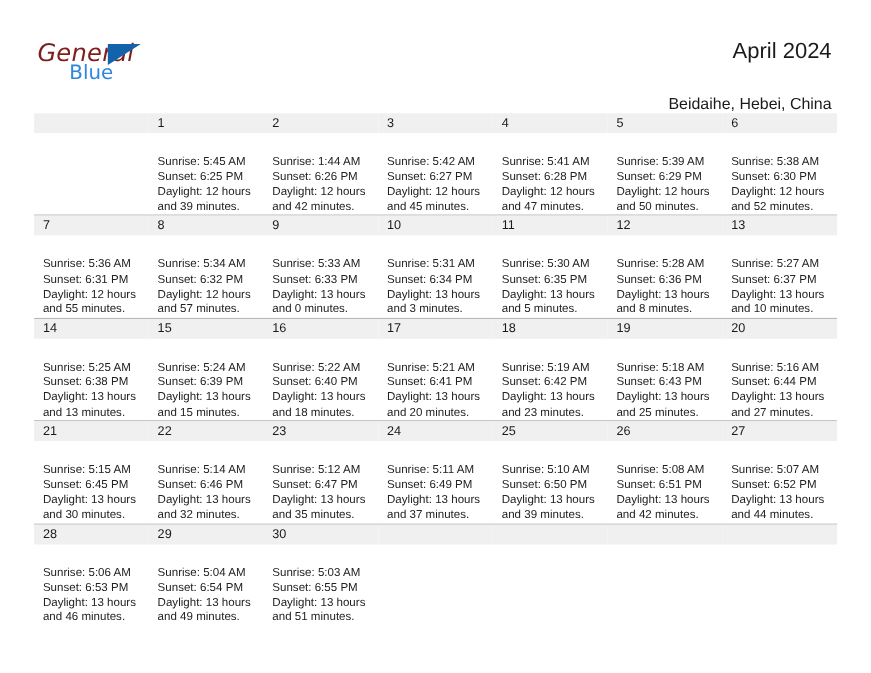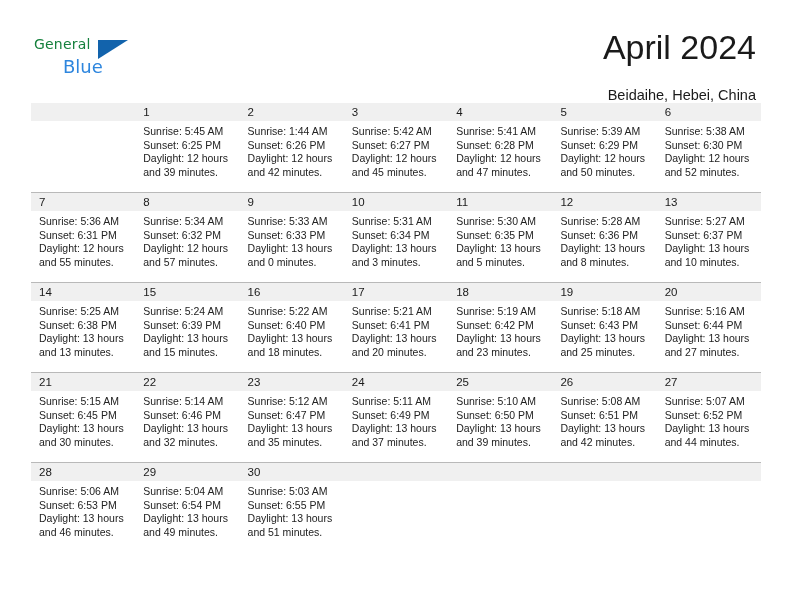--- a/index.html
+++ b/index.html
@@ -33,24 +33,25 @@
     position: absolute;
     left: 34px;
     top: 36px;
     width: 180px;
     height: 52px;
   }
   .logo-general {
     position: absolute;
     left: 0;
     top: 0;
-    font-size: 14px;
+    font-size: 22px;
     letter-spacing: 0.2px;
-    color: #15803d;
+    color: #7f1d1d;
     font-family: "DejaVu Sans", sans-serif;
+    font-style: italic;
   }
   .logo-tri {
     position: absolute;
     left: 64px;
     top: 4px;
     width: 0;
     height: 0;
     border-left: 30px solid #1263ac;
     border-bottom: 19px solid transparent;
   }
@@ -64,21 +65,21 @@
     text-align: right;
   }
 
   .title-block {
     position: absolute;
     right: 36px;
     top: 30px;
     text-align: right;
   }
   .month-title {
-    font-size: 34px;
+    font-size: 20px;
     color: #1a1a1a;
     line-height: 34px;
     white-space: nowrap;
   }
   .location {
     font-size: 14.5px;
     color: #1a1a1a;
     line-height: 22px;
     margin-top: 20px;
     white-space: nowrap;
@@ -129,21 +130,21 @@
     padding: 1px 0 0 8px;
     box-sizing: border-box;
     font-size: 11.5px;
     line-height: 16px;
     color: #1a1a1a;
   }
   .day.empty .day-num-band {
     background: #f0f0f0;
   }
   .day-info {
-    padding: 4px 6px 0 8px;
+    padding: 20px 6px 0 8px;
     font-size: 10.5px;
     line-height: 13.6px;
     color: #222222;
   }
   .day-info div {
     white-space: nowrap;
   }
 </style>
 </head>
 <body>

